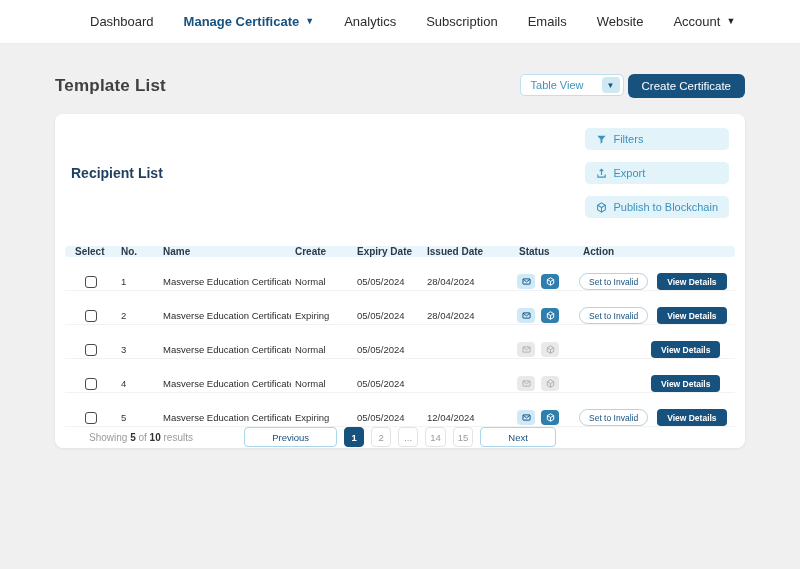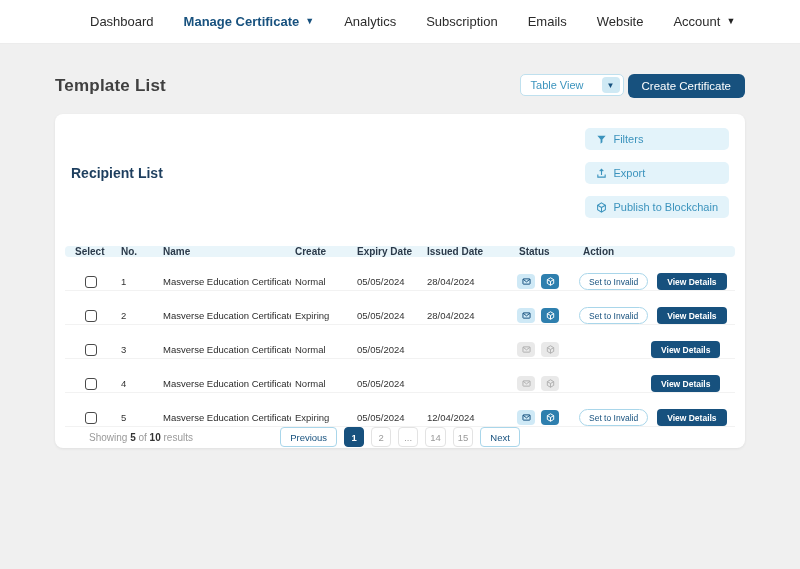--- a/index.html
+++ b/index.html
@@ -165,21 +165,21 @@
   .pagination { display: flex; gap: 7px; align-items: center; }
   .page-btn {
     height: 20px; min-width: 20px;
     display: flex; align-items: center; justify-content: center;
     border: 1px solid #e3e3e3; border-radius: 4px;
     background: #fff; color: #9a9a9a;
     font-size: 9.5px; padding: 0 4px;
     font-family: "Liberation Sans", sans-serif;
     cursor: pointer;
   }
-  .page-btn.nav-pg { border-color: #a9d6ea; color: #17517e; padding: 0 9px; }
+  .page-btn.nav-pg { border-color: #a9d6ea; color: #17517e; padding: 0 27px; }
   .page-btn.active { background: #17517e; border-color: #17517e; color: #fff; font-weight: bold; }
 </style>
 </head>
 <body>
 
 <div class="topnav">
   <div class="nav-item">
       <span>Dashboard</span>
     </div>
   <div class="nav-item active">

